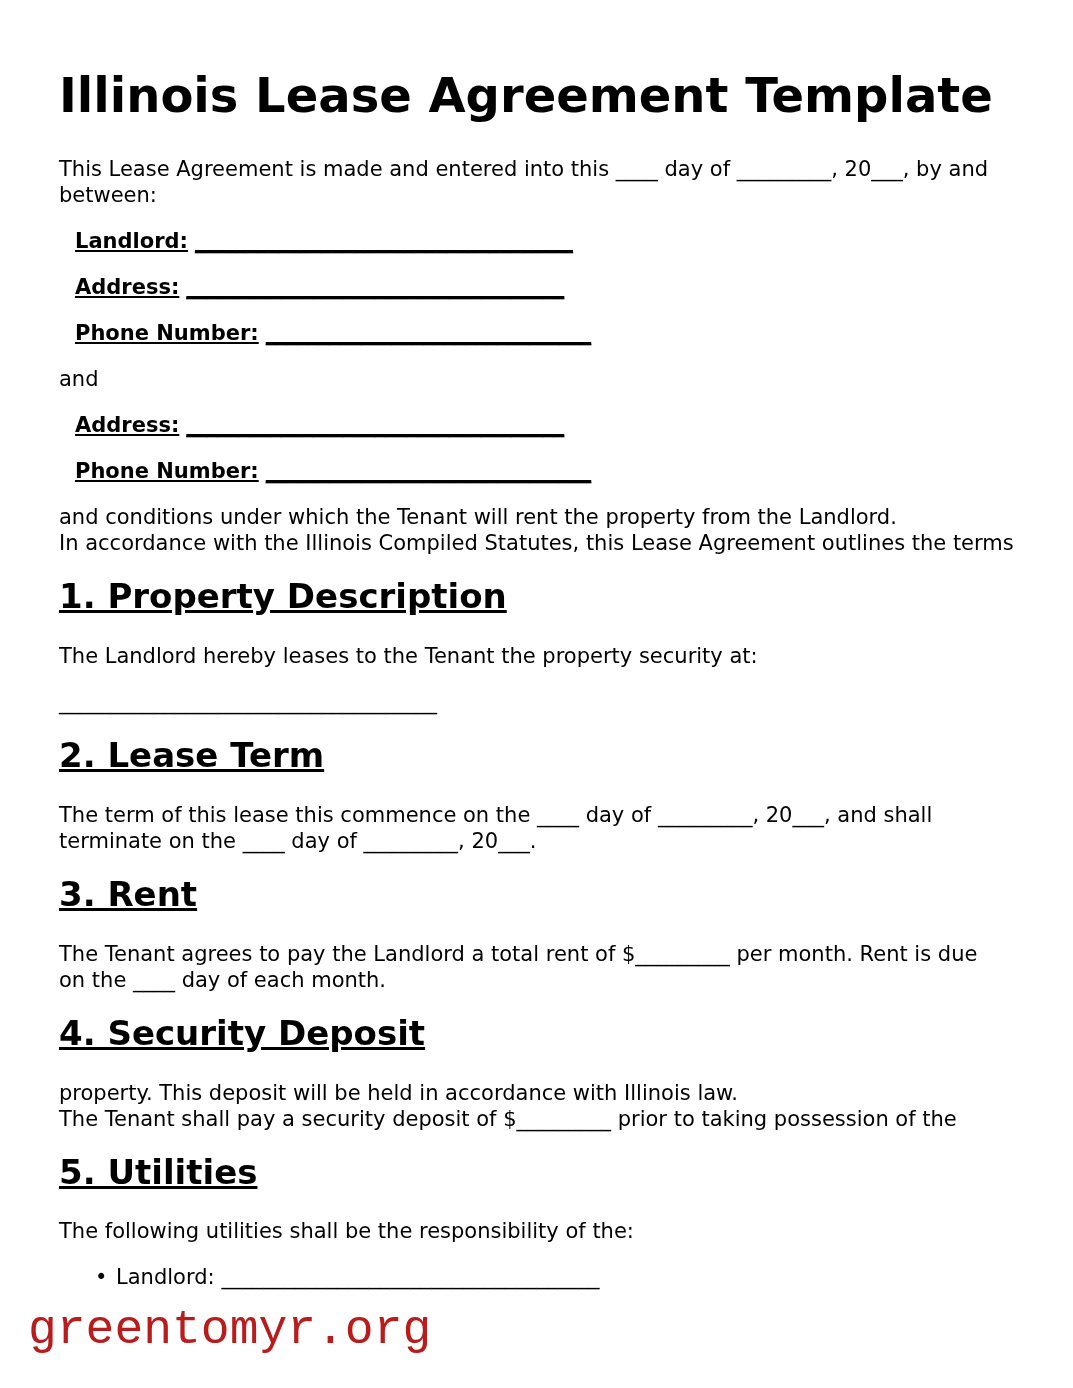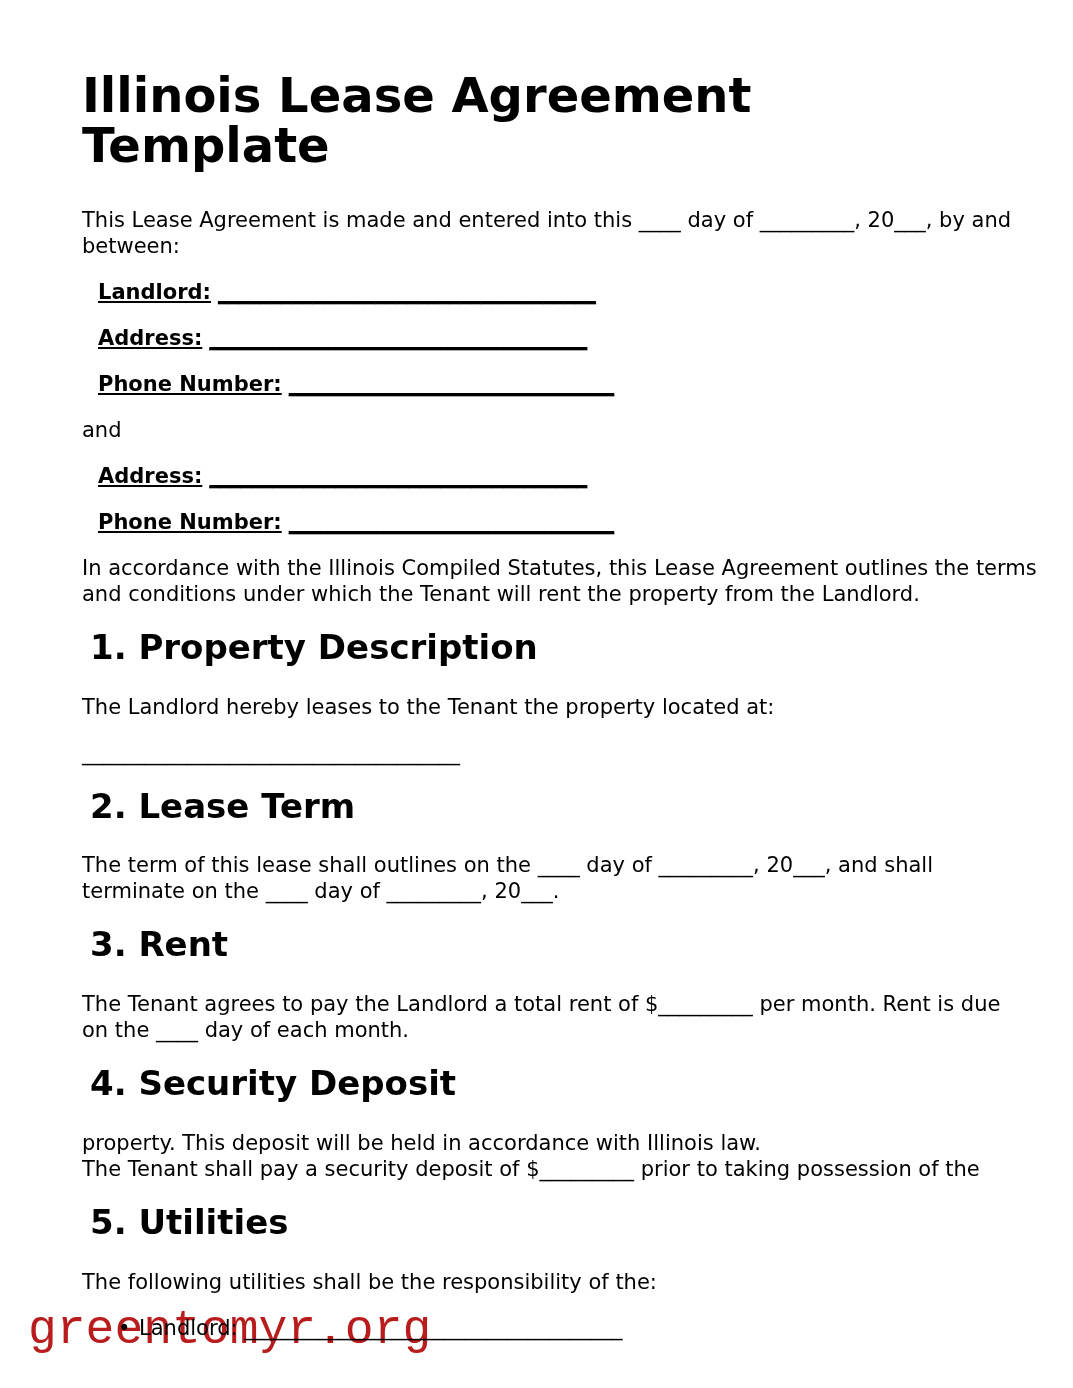--- a/index.html
+++ b/index.html
@@ -13,34 +13,35 @@
     position: relative;
     overflow: hidden;
     font-family: "DejaVu Sans", sans-serif;
     font-size: 21px;
     line-height: 26px;
     color: #000000;
   }
   .page {
     position: relative;
     z-index: 1;
-    padding: 70px 59px 0 82px;
+    padding: 70px 59px 0 59px;
     max-width: 955px;
   }
   h1.doc-title {
     font-size: 48px;
     line-height: 1.05;
     margin: 0 0 36px 0;
     font-weight: bold;
   }
   h2.section-heading {
     font-size: 34px;
     line-height: 1.2;
-    margin: 18px 0 26px 8px;
+    margin: 18px 0 26px 0;
     font-weight: bold;
+    text-decoration: underline;
   }
   p.para {
     margin: 20px 0;
   }
   .line {
     display: block;
     white-space: nowrap;
   }
   p.field-row {
     margin: 20px 16px;
@@ -108,33 +109,33 @@
 
   <p class="field-row">
     <span class="label">Address:</span><span class="blank">____________________________________</span>
   </p>
 
   <p class="field-row">
     <span class="label">Phone Number:</span><span class="blank">_______________________________</span>
   </p>
 
   <p class="para">
+    <span class="line">and conditions under which the Tenant will rent the property from the Landlord.</span>
     <span class="line">In accordance with the Illinois Compiled Statutes, this Lease Agreement outlines the terms</span>
-    <span class="line">and conditions under which the Tenant will rent the property from the Landlord.</span>
   </p>
 
   <h2 class="section-heading">1. Property Description</h2>
   <p class="para">
-    <span class="line">The Landlord hereby leases to the Tenant the property located at:</span>
+    <span class="line">The Landlord hereby leases to the Tenant the property security at:</span>
   </p>
   <p class="para blank-solo">____________________________________</p>
 
   <h2 class="section-heading">2. Lease Term</h2>
   <p class="para">
-    <span class="line">The term of this lease shall outlines on the ____ day of _________, 20___, and shall</span>
+    <span class="line">The term of this lease this commence on the ____ day of _________, 20___, and shall</span>
     <span class="line">terminate on the ____ day of _________, 20___.</span>
   </p>
 
   <h2 class="section-heading">3. Rent</h2>
   <p class="para">
     <span class="line">The Tenant agrees to pay the Landlord a total rent of $_________ per month. Rent is due</span>
     <span class="line">on the ____ day of each month.</span>
   </p>
 
   <h2 class="section-heading">4. Security Deposit</h2>

